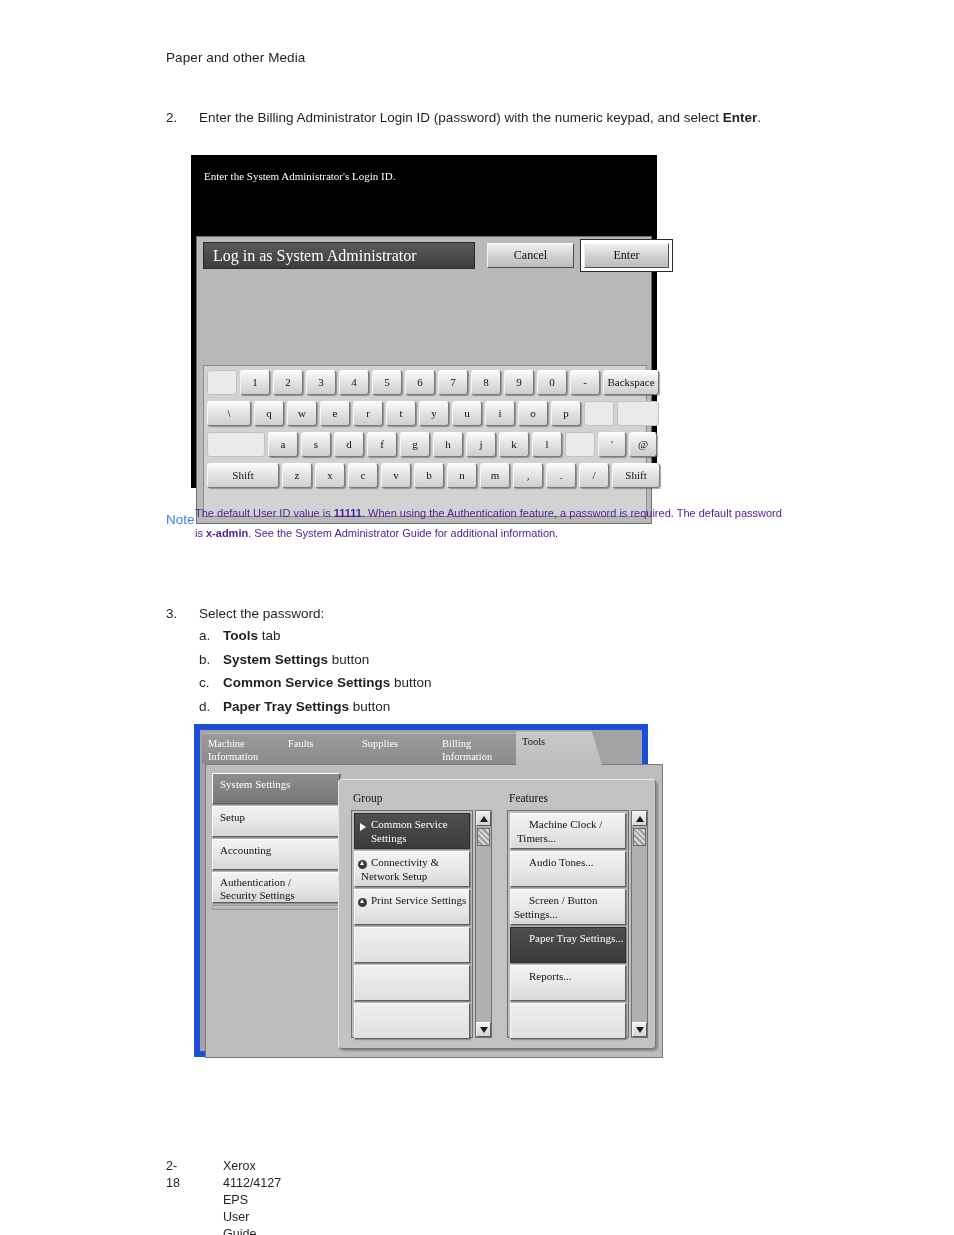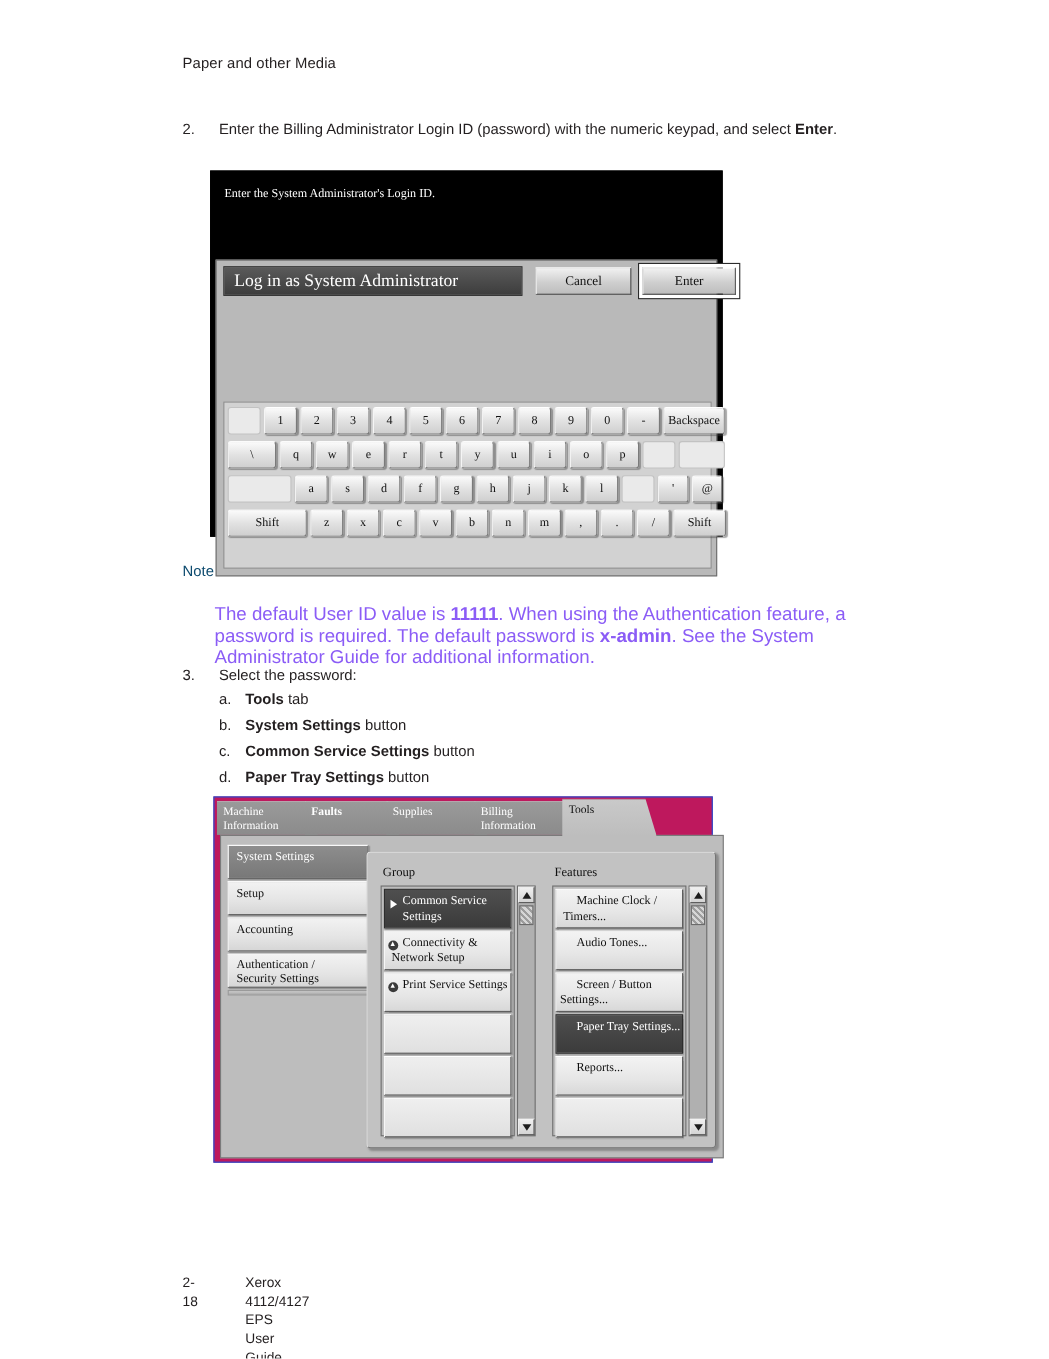--- a/index.html
+++ b/index.html
@@ -39,26 +39,26 @@
     font-size: 13.5px;
     line-height: 19.5px;
     color: #231f20;
   }
   .step .num { position: absolute; left: 0; top: 0; width: 28px; }
   .step .txt { display: block; margin-left: 33px; }
   b { font-weight: bold; }
 
   .note-label {
     position: absolute; left: 166px; top: 512px;
-    font-size: 13.5px; color: #0c4a6e;
+    font-size: 13.5px; color: #3b82f6;
   }
   .note-body {
-    position: absolute; left: 195px; top: 549px;
+    position: absolute; left: 195px; top: 504px;
     width: 590px;
-    font-size: 17px; line-height: 19.5px; color: #8b5cf6;
+    font-size: 11px; line-height: 19.5px; color: #4c1d95;
   }
 
   .sublist {
     position: absolute;
     font-size: 13.5px; color: #231f20;
   }
   .sublist .li { position: relative; height: 23.5px; }
   .sublist .mk { position: absolute; left: 0; top: 0; width: 22px; }
   .sublist .lbl { position: absolute; left: 24px; top: 0; white-space: nowrap; }
 
@@ -152,22 +152,22 @@
     border: 1px solid #c2c2c2;
     box-shadow: none;
   }
   .key.arrow { font-size: 13px; }
 
   
   #fig-tools {
     position: absolute;
     left: 194px; top: 724px;
     width: 454px; height: 333px;
-    background: #be185d;
-    border: 1px solid #1d4ed8;
+    background: #a3a3a3;
+    border: 6px solid #1d4ed8;
     font-family: "Liberation Serif", serif;
   }
   .tabbar { position: absolute; left: 0; top: 0; width: 468px; height: 34px; }
   .tab {
     position: absolute; top: 3px; height: 31px;
     background: linear-gradient(180deg,#9a9a9a 0%,#8b8b8b 100%);
     border-top: 1px solid #b5b5b5;
     color: #ffffff; font-size: 10.5px;
     line-height: 13px; padding: 3px 0 0 6px;
     clip-path: polygon(0 0, 88% 0, 100% 100%, 0 100%);
@@ -400,21 +400,21 @@
       <span class="lbl"><b>Paper Tray Settings</b> button</span>
     </div>
   </div>
 
 <div id="fig-tools">
   <div class="tabbar" id="tabbar">
       <div class="tab" style="left: 2px; width: 92px;">
         <div>Machine</div>
         <div>Information</div>
       </div>
-      <div class="tab" style="left: 82px; width: 86px; font-weight: bold;">
+      <div class="tab" style="left: 82px; width: 86px;">
         <div>Faults</div>
       </div>
       <div class="tab" style="left: 156px; width: 92px;">
         <div>Supplies</div>
       </div>
       <div class="tab" style="left: 236px; width: 92px;">
         <div>Billing</div>
         <div>Information</div>
       </div>
       <div class="tab active" style="left: 316px; width: 86px;">

